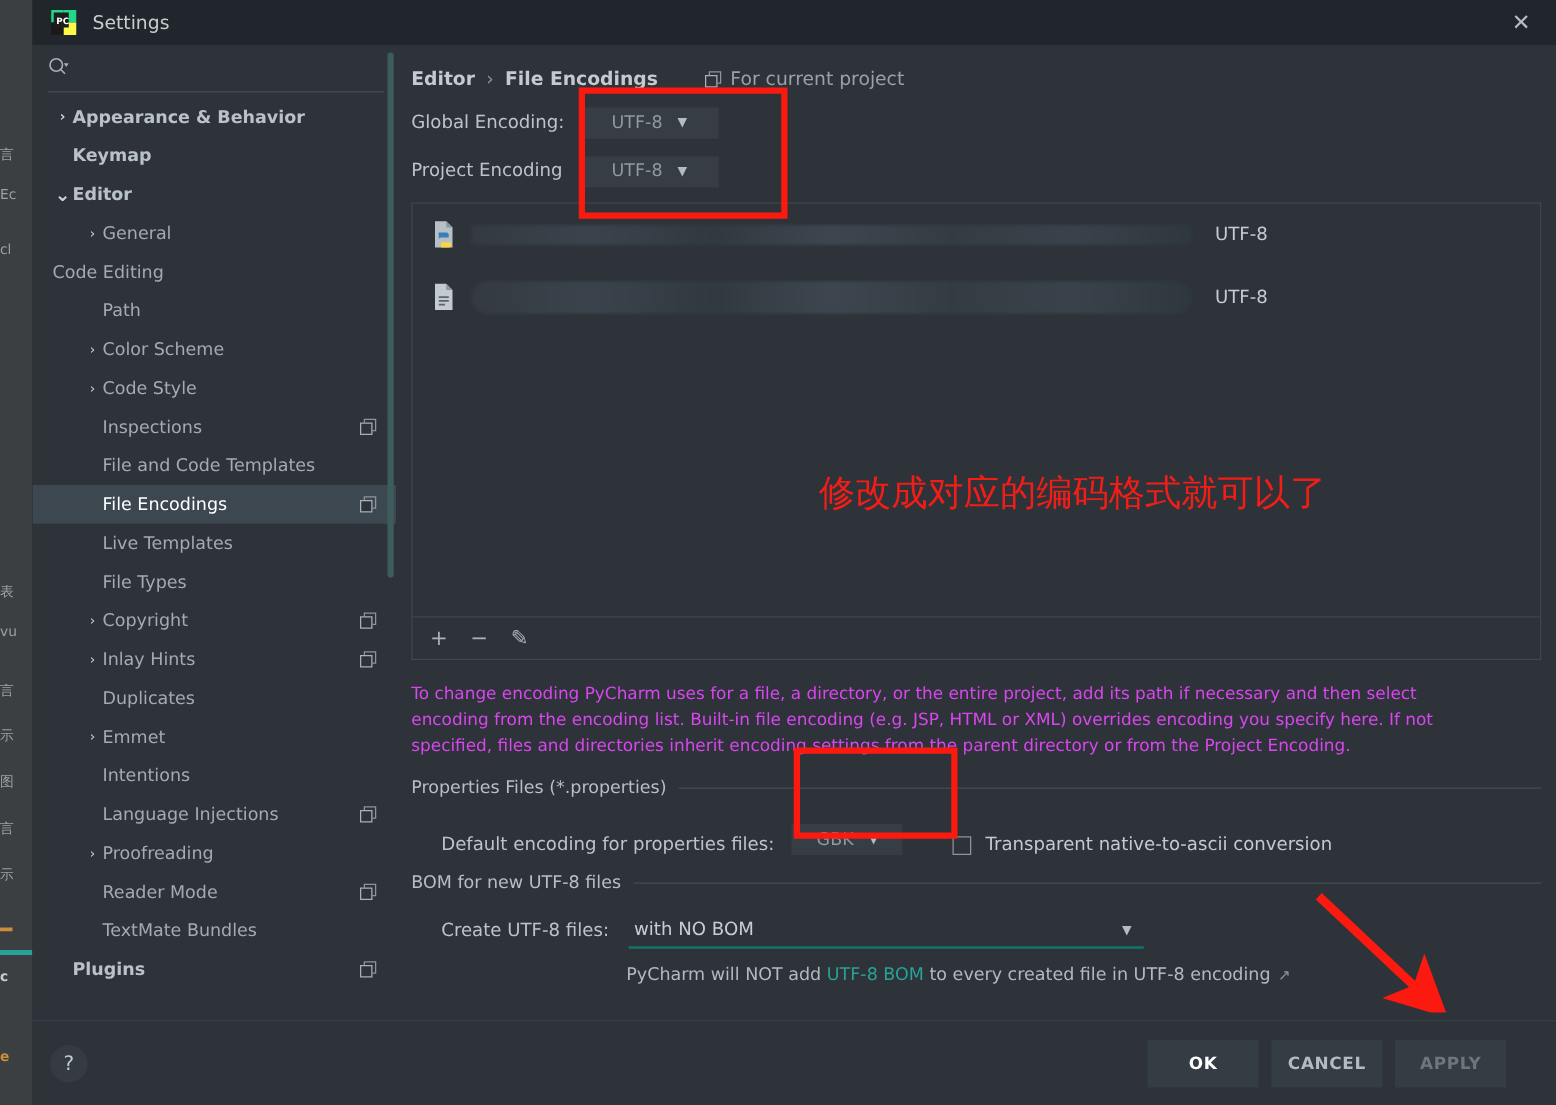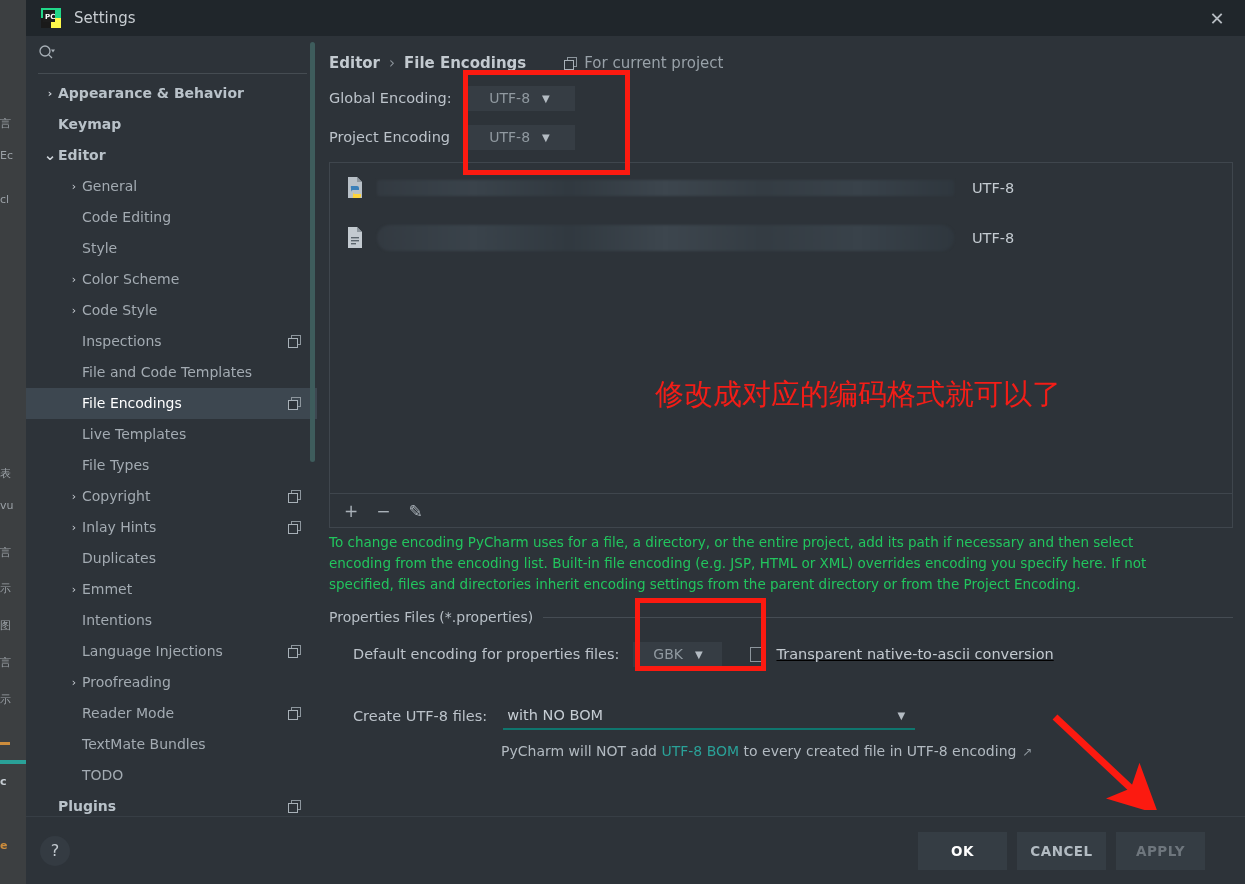--- a/index.html
+++ b/index.html
@@ -146,34 +146,34 @@
     font-family: "DejaVu Sans", "Liberation Sans", sans-serif;
   }
 
   #table-toolbar {
     margin-right: 12px; height: 34px; border: 1px solid #3f464d; border-top: 0;
     display: flex; align-items: center; padding-left: 14px; gap: 18px;
   }
   #table-toolbar .tb-btn { color: #a9b1b8; font-size: 17px; cursor: pointer; }
 
   #desc {
-    margin-top: 4px; margin-right: 18px; color: #22c55e; font-size: 13.5px;
+    margin-top: 17px; margin-right: 18px; color: #d946ef; font-size: 13.5px;
     line-height: 21px; max-width: 862px;
   }
 
   
   .group { margin-top: 14px; margin-right: 12px; }
   .group-title {
     display: flex; align-items: center; color: #b7bfc6; font-size: 14px; gap: 10px;
   }
   .group-title .line { flex: 1 1 auto; height: 1px; background: #454c53; }
 
-  #props-row { display: flex; align-items: center; height: 34px; margin-top: 12px; padding-left: 24px; }
+  #props-row { display: flex; align-items: flex-end; height: 34px; margin-top: 12px; padding-left: 24px; }
   #props-row .lbl { color: #bcc3ca; font-size: 14.5px; }
-  #checkbox-wrap { display: flex; align-items: center; margin-left: 28px; cursor: pointer; text-decoration: underline; }
+  #checkbox-wrap { display: flex; align-items: center; margin-left: 40px; cursor: pointer; }
   #checkbox-box { width: 15px; height: 15px; border: 1px solid #8c959c; background: #2d3339; }
   #checkbox-wrap .cb-label { color: #c3cad0; font-size: 14.5px; margin-left: 11px; }
 
   #bom-row { display: flex; align-items: center; height: 34px; margin-top: 14px; padding-left: 24px; }
   #bom-row .lbl { color: #bcc3ca; font-size: 14.5px; }
   #bom-combo {
     margin-left: 16px; width: 412px; height: 28px; display: flex; align-items: center;
     justify-content: space-between; border-bottom: 2px solid #0f766e;
     color: #c6cdd3; font-size: 14.5px; cursor: pointer; padding: 0 10px 0 4px;
   }
@@ -270,27 +270,27 @@
             <span class="t-label">Keymap</span>
           </div>
           <div class="tree-item bold" style="padding-left: 16px;">
             <span class="arrow" style="font-size: 15px; line-height: 8px;">⌄</span>
             <span class="t-label">Editor</span>
           </div>
           <div class="tree-item" style="padding-left: 40px;">
             <span class="arrow">›</span>
             <span class="t-label">General</span>
           </div>
-          <div class="tree-item" style="padding-left: 40px;">
+          <div class="tree-item" style="">
             <span class="arrow"></span>
             <span class="t-label">Code Editing</span>
           </div>
           <div class="tree-item" style="padding-left: 40px;">
             <span class="arrow"></span>
-            <span class="t-label">Style</span>
+            <span class="t-label">Path</span>
           </div>
           <div class="tree-item" style="padding-left: 40px;">
             <span class="arrow">›</span>
             <span class="t-label">Color Scheme</span>
           </div>
           <div class="tree-item" style="padding-left: 40px;">
             <span class="arrow">›</span>
             <span class="t-label">Code Style</span>
           </div>
           <div class="tree-item" style="padding-left: 40px;">
@@ -365,24 +365,20 @@
             <span class="arrow"></span>
             <span class="t-label">Reader Mode</span>
             <span class="copy-ic">
               <span class="sq1"></span>
               <span class="sq2"></span>
             </span>
           </div>
           <div class="tree-item" style="padding-left: 40px;">
             <span class="arrow"></span>
             <span class="t-label">TextMate Bundles</span>
-          </div>
-          <div class="tree-item" style="padding-left: 40px;">
-            <span class="arrow"></span>
-            <span class="t-label">TODO</span>
           </div>
           <div class="tree-item bold" style="padding-left: 16px;">
             <span class="arrow"></span>
             <span class="t-label">Plugins</span>
             <span class="copy-ic">
               <span class="sq1"></span>
               <span class="sq2"></span>
             </span>
           </div>
         </div>
@@ -472,20 +468,24 @@
             <span class="caret">▼</span>
           </div>
           <div id="checkbox-wrap">
             <span id="checkbox-box"></span>
             <span class="cb-label">Transparent native-to-ascii conversion</span>
           </div>
         </div>
       </div>
 
       <div class="group">
+        <div class="group-title">
+          <span>BOM for new UTF-8 files</span>
+          <span class="line"></span>
+        </div>
         <div id="bom-row">
           <span class="lbl">Create UTF-8 files:</span>
           <div id="bom-combo">
             <span>with NO BOM</span>
             <span class="caret" style="font-size:10px;color:#b4bcc3;">▼</span>
           </div>
         </div>
         <div id="bom-note">
           <span>PyCharm will NOT add </span><span class="link">UTF-8 BOM</span><span> to every created file in UTF-8 encoding</span><span class="ext">↗</span>
         </div>

